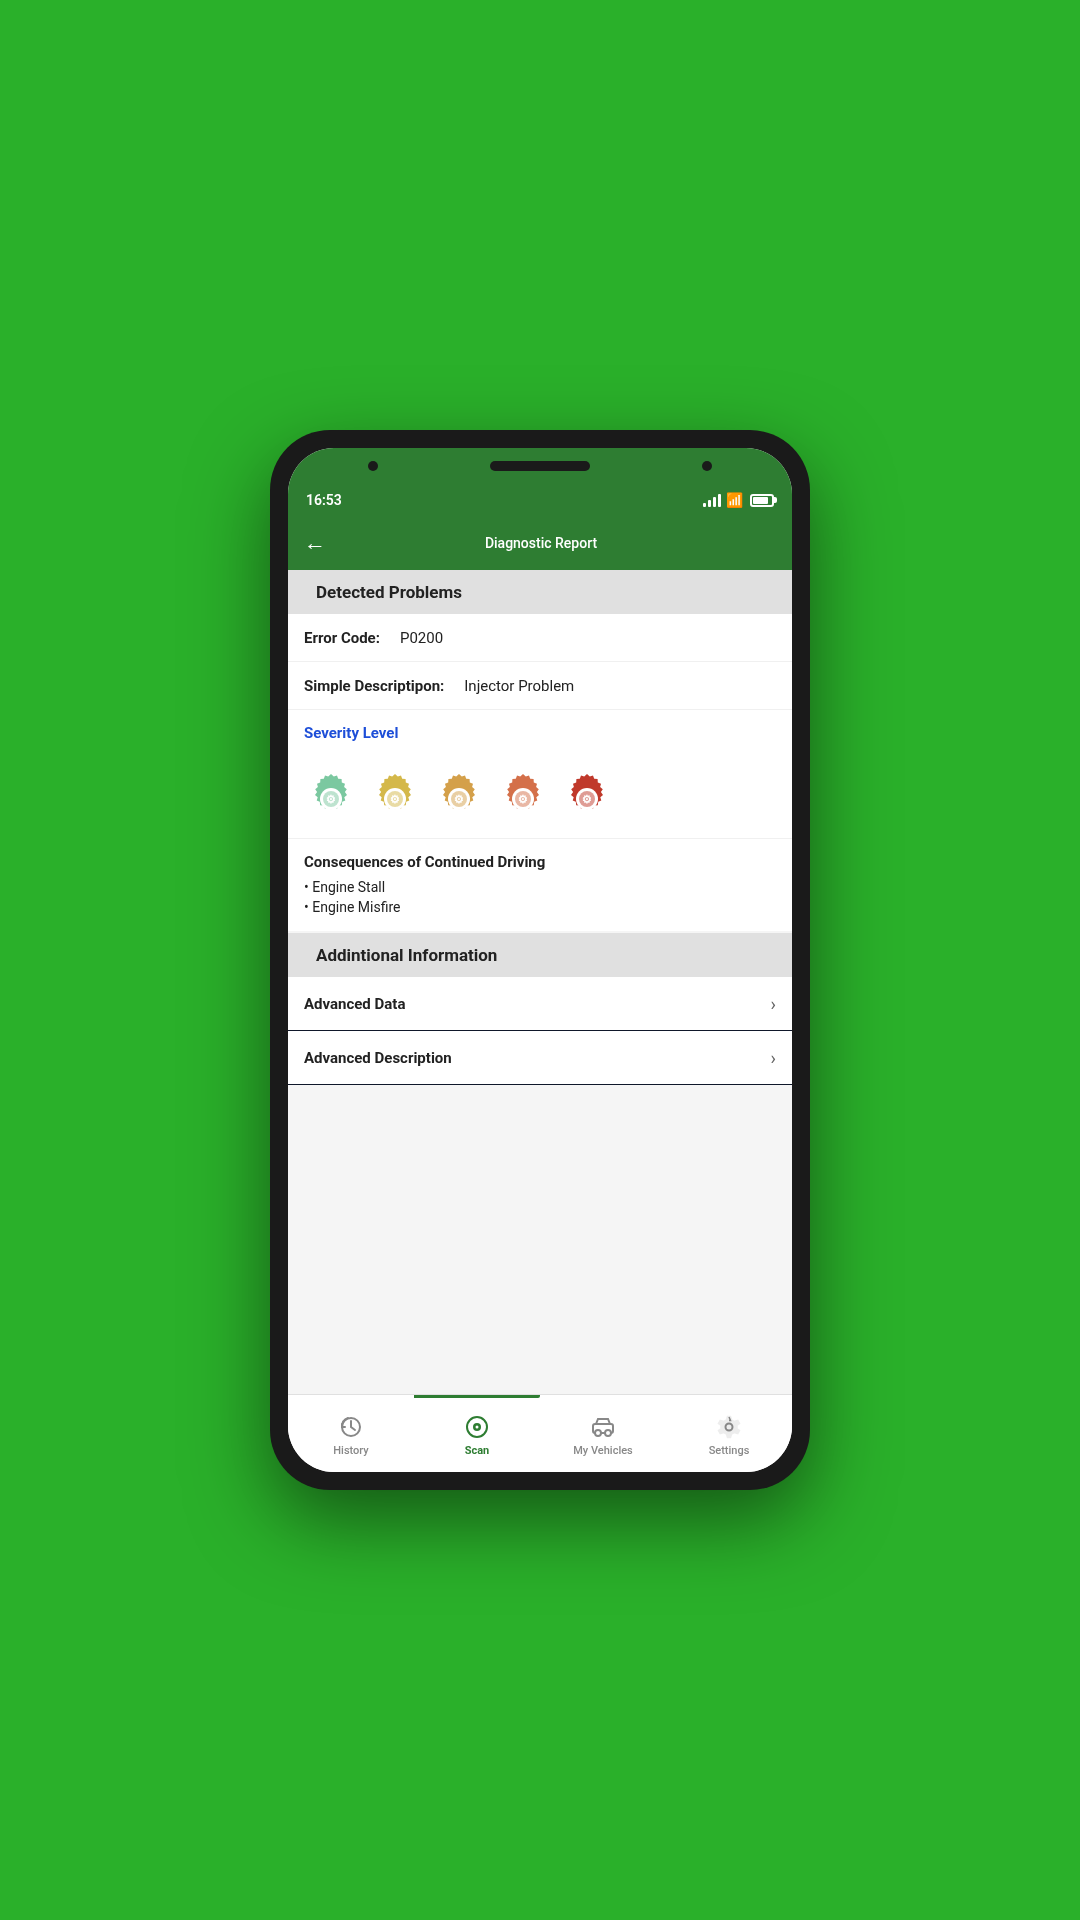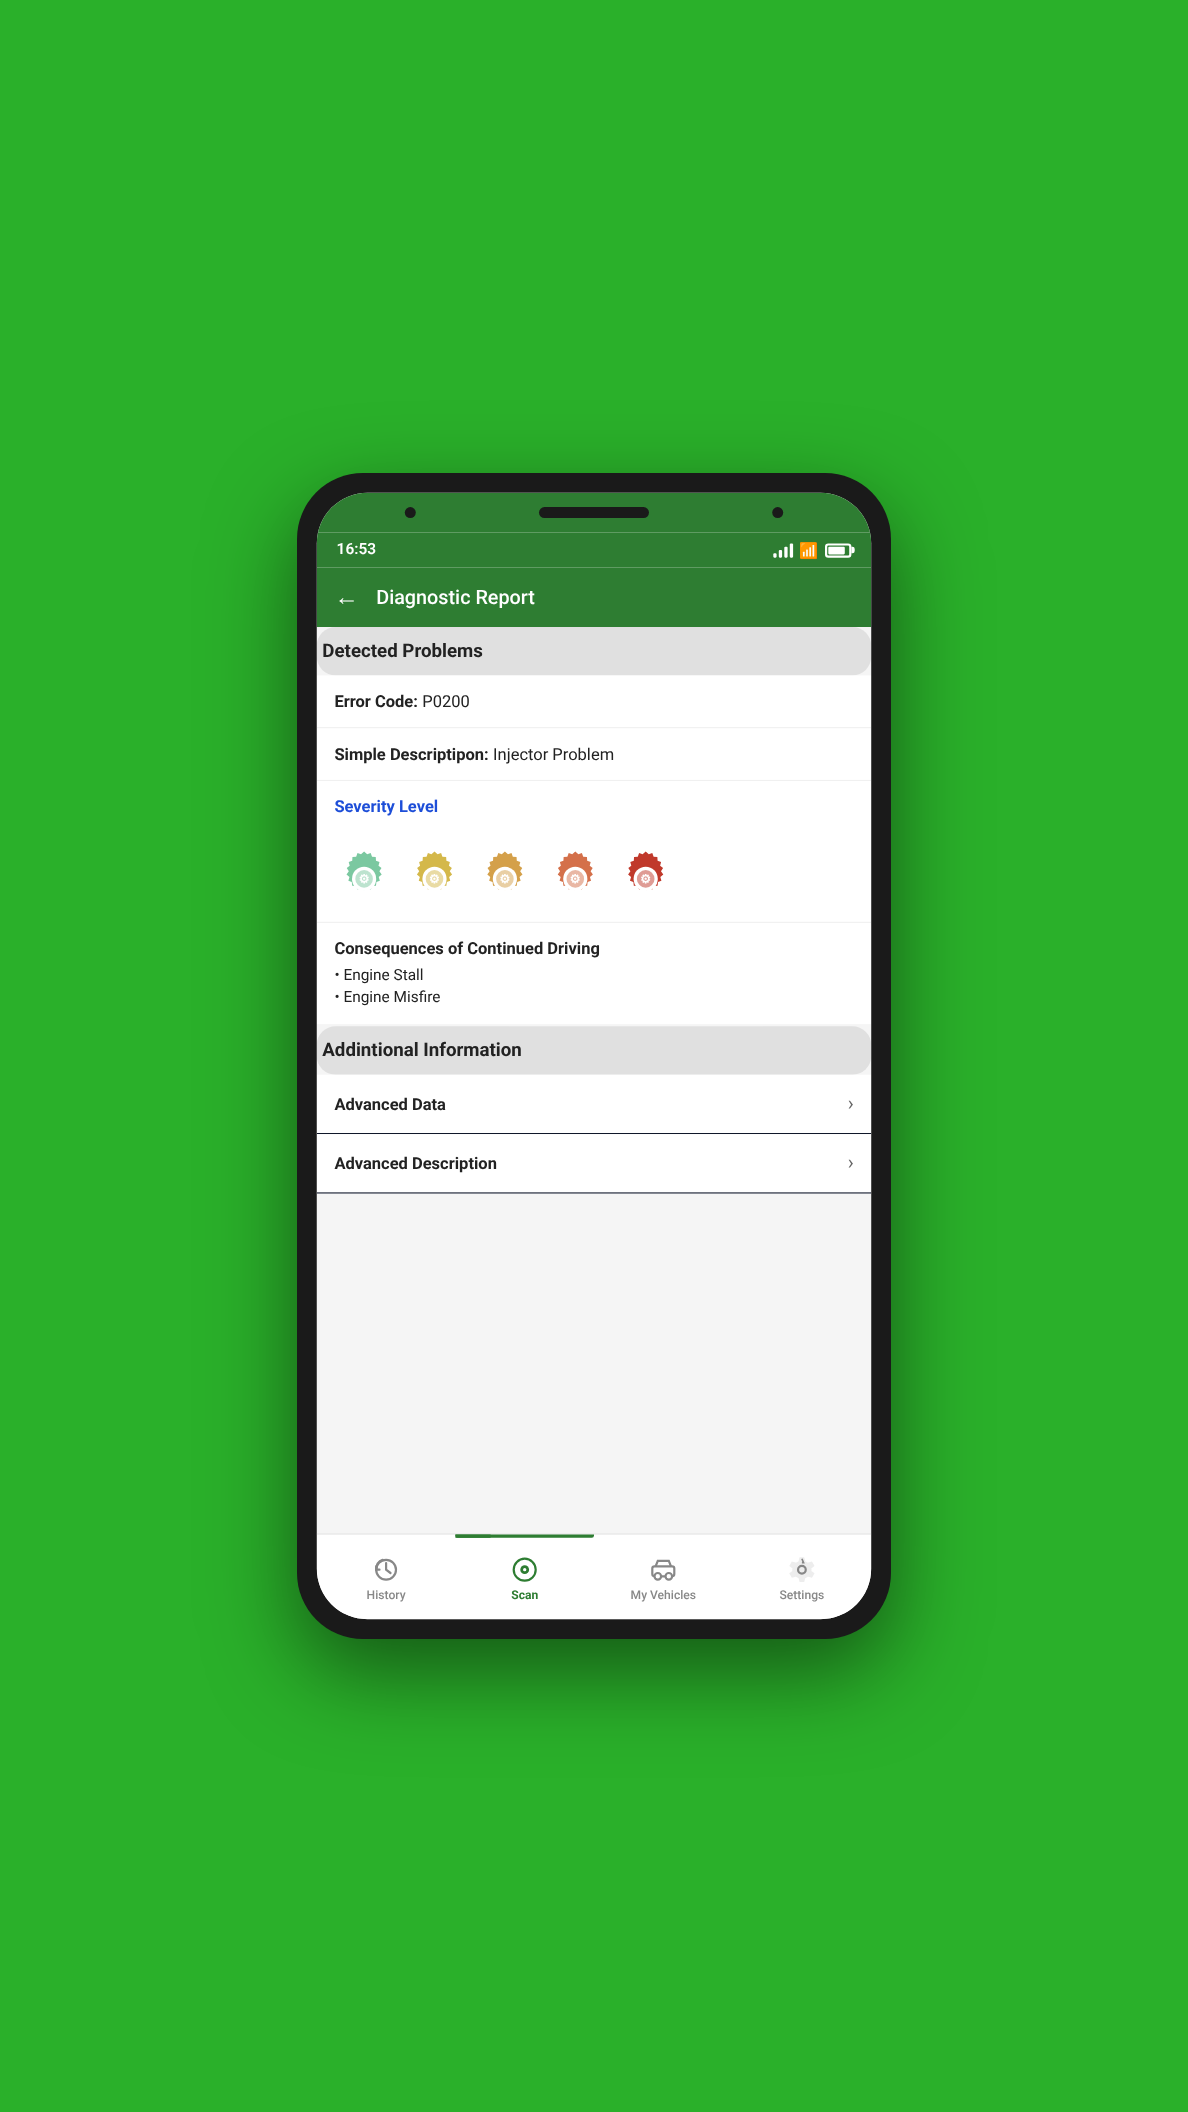--- a/index.html
+++ b/index.html
@@ -157,38 +157,38 @@
 
     .back-btn {
       color: #fff;
       font-size: 22px;
       cursor: pointer;
       margin-right: 16px;
     }
 
     .header-title {
       color: #fff;
-      font-size: 18px;
+      font-size: 14px;
       font-weight: 500;
       flex: 1;
+      text-align: center;
       margin-right: 36px;
     }
 
     
     .content {
       flex: 1;
       overflow-y: auto;
       background: #f5f5f5;
     }
 
     
     .section-header {
       background: #e0e0e0;
-      padding: 12px 5px;
-      border-radius: 17px;
+      padding: 12px 28px;
     }
 
     .section-header-text {
       font-size: 17px;
       font-weight: 700;
       color: #222;
     }
 
     
     .card {
@@ -209,21 +209,21 @@
       font-size: 15px;
       font-weight: 700;
       color: #222;
       display: inline;
     }
 
     .row-value {
       font-size: 15px;
       color: #222;
       display: inline;
-      margin-left: 0;
+      margin-left: 16px;
     }
 
     
     .severity-label {
       font-size: 15px;
       font-weight: 700;
       color: #1d4ed8;
       margin-bottom: 28px;
     }
 

